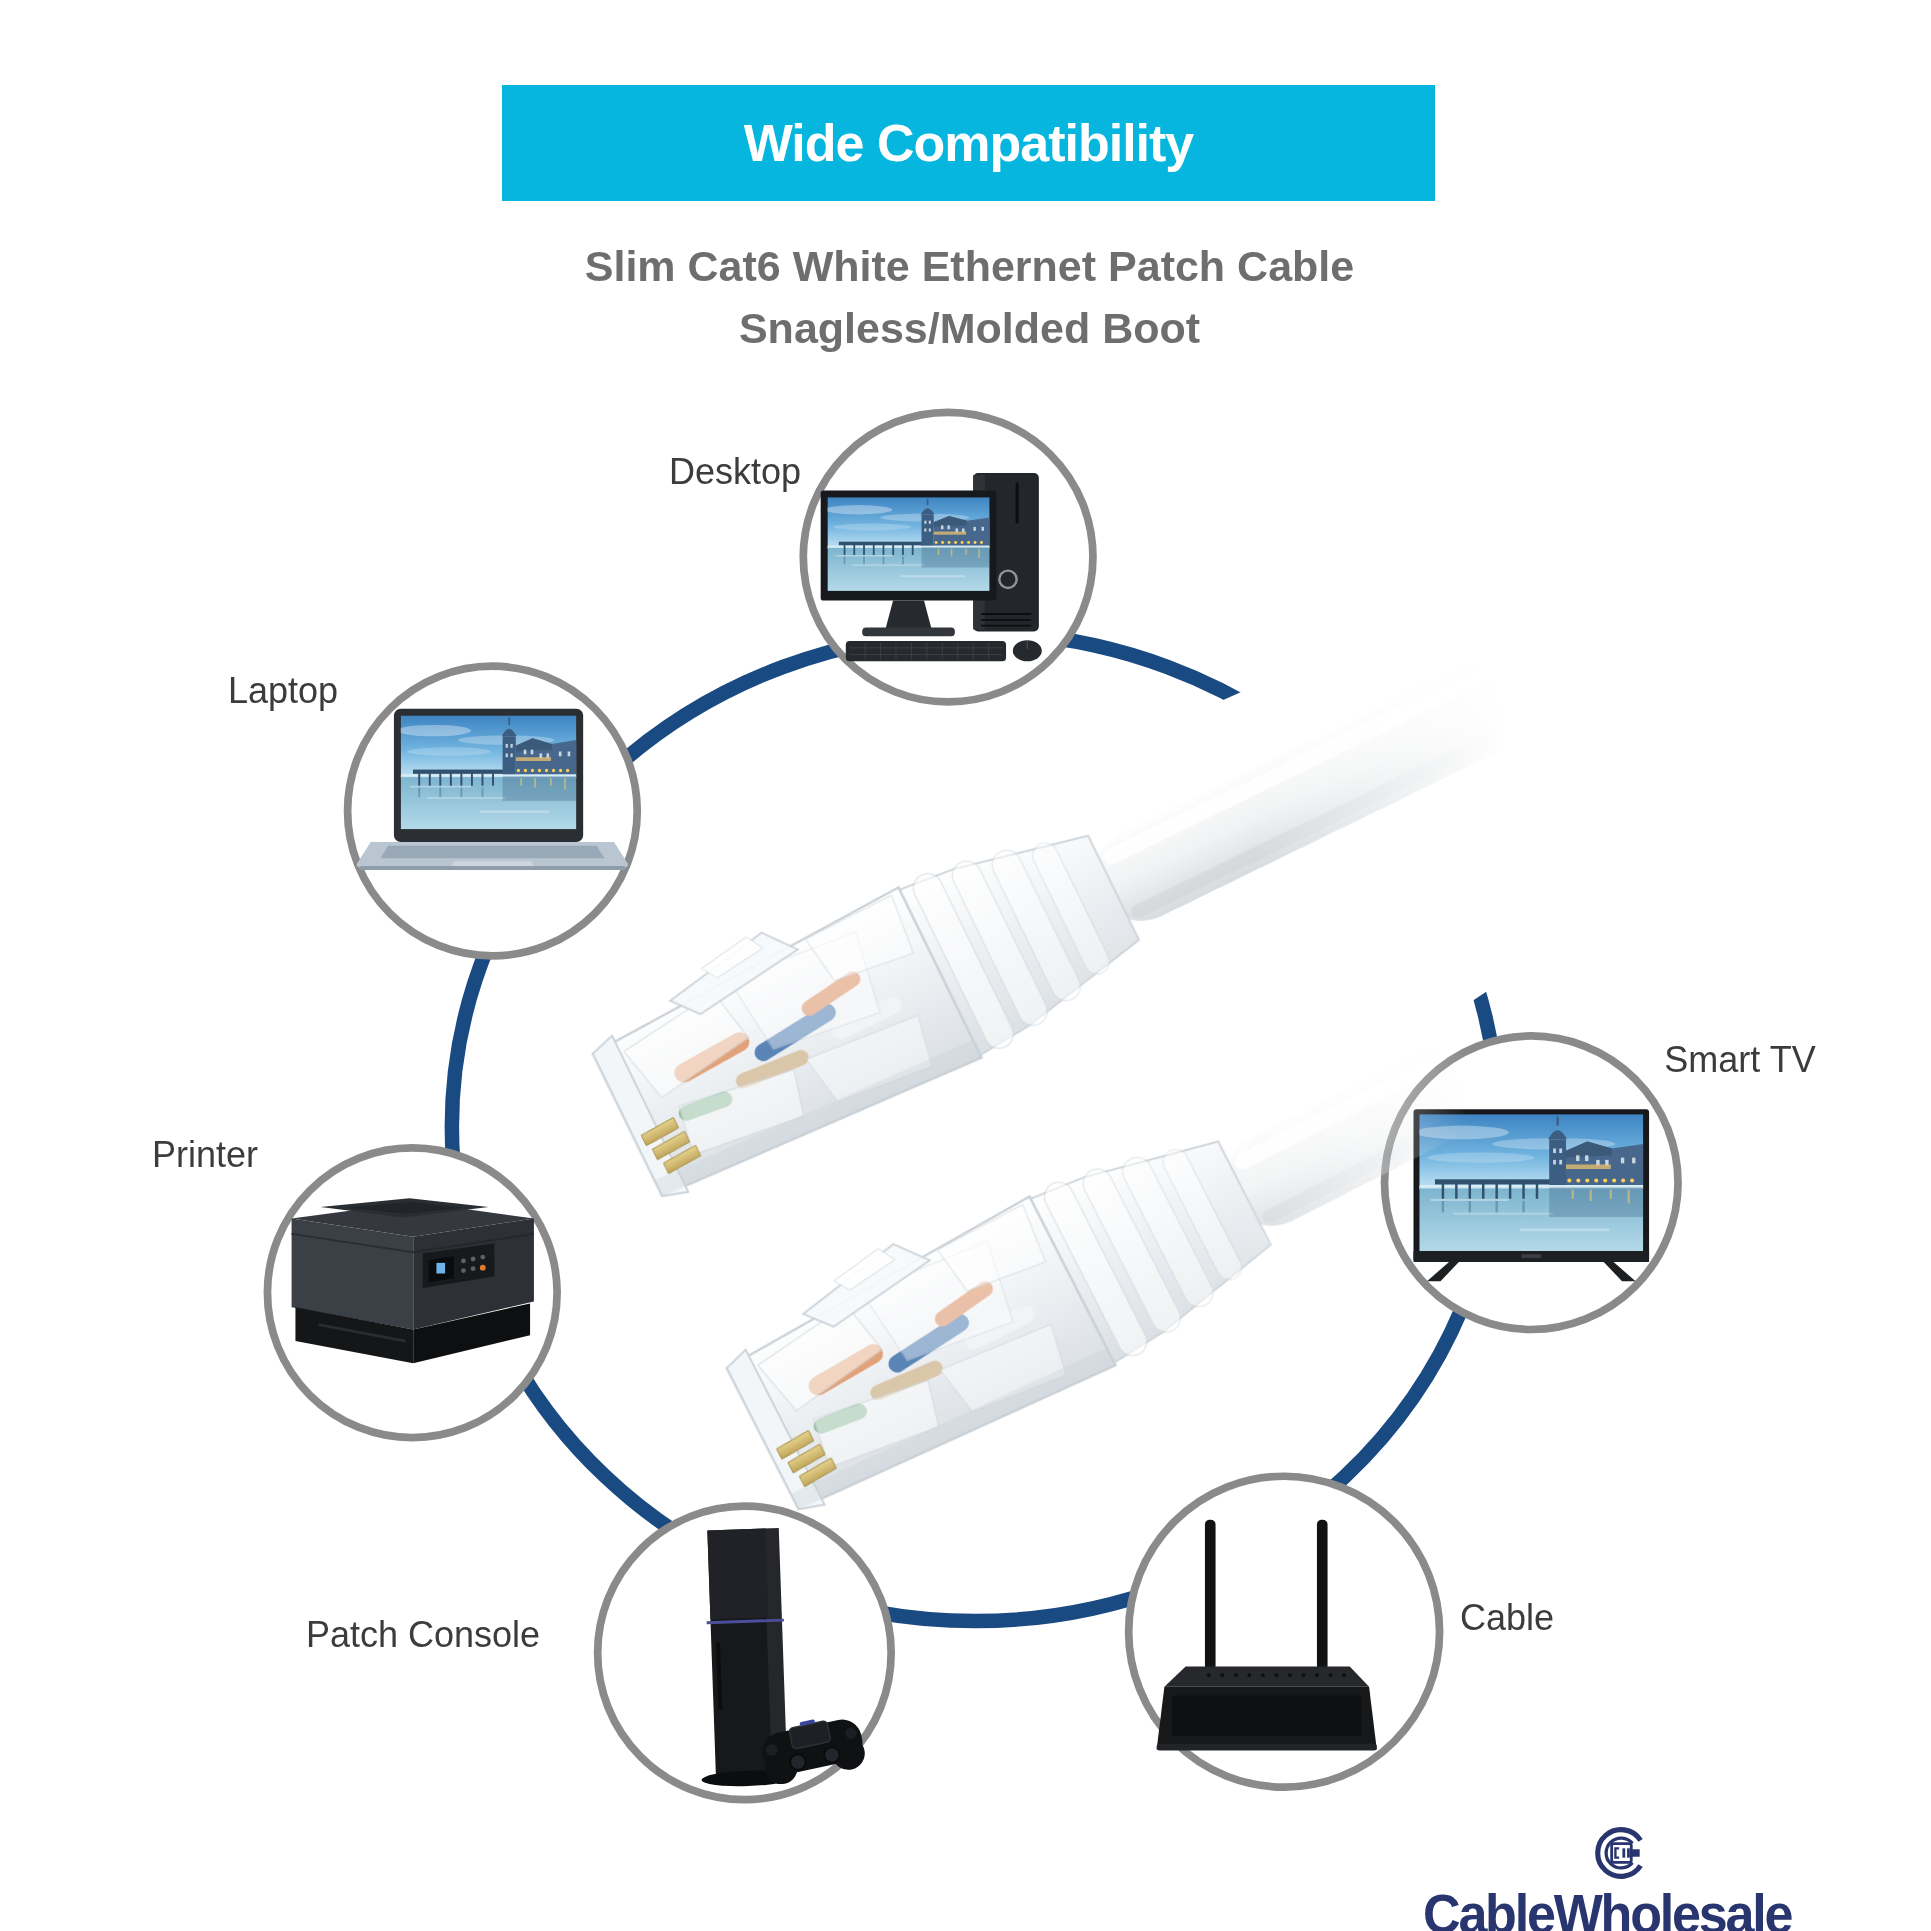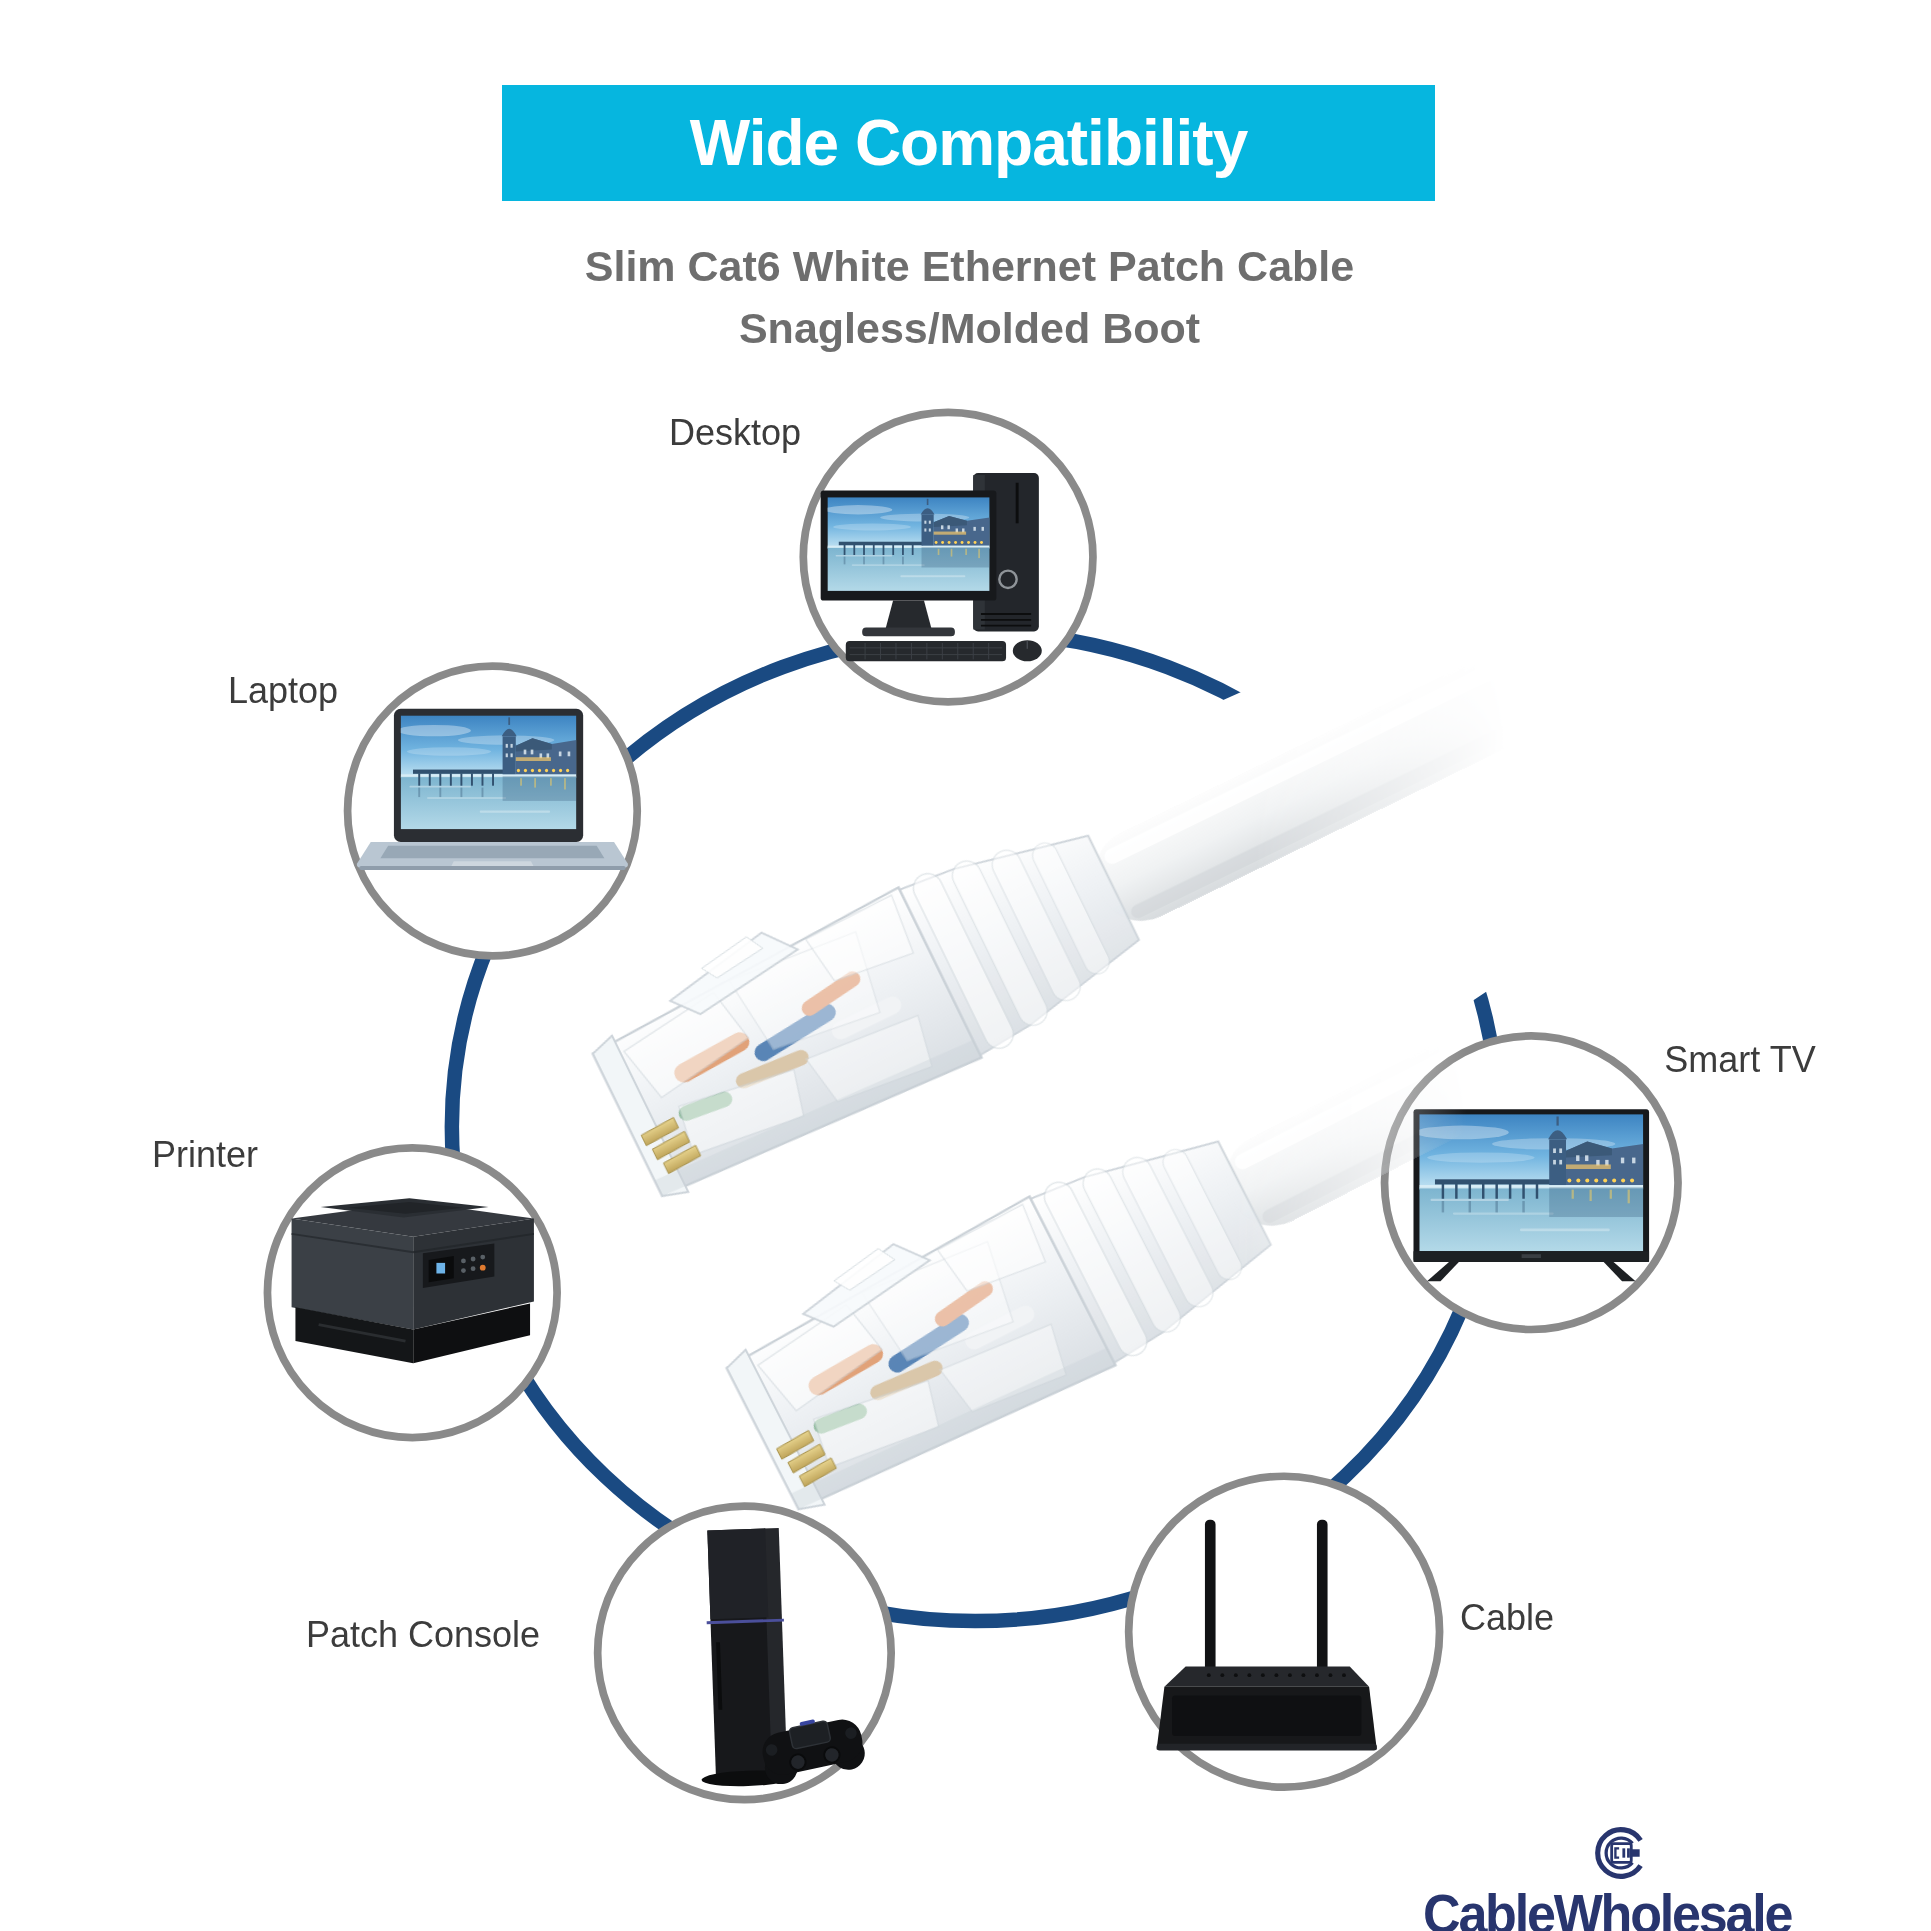--- a/index.html
+++ b/index.html
@@ -2,21 +2,21 @@
 <html style="--banner_bg: #06b6df; --banner_text: #ffffff; --subtitle_text: #6e6e6e; --label_text: #3c3c3c; --ring_gray: #8a8a8a; --navy_circle: #1a4a82; --logo_navy: #28356e;"><head>
 <meta charset="utf-8">
 <style>
   html,body{margin:0;padding:0;background:#ffffff;}
   body{width:1931px;height:1931px;font-family:"Liberation Sans",sans-serif;}
   .canvas{position:relative;width:1931px;height:1931px;background:#fff;overflow:hidden;}
   svg.art{position:absolute;left:0;top:0;}
 
   .banner{position:absolute;left:502px;top:85px;width:933px;height:116px;
           background:var(--banner_bg,#06b6df);display:flex;align-items:center;justify-content:center;}
-  .banner span{color:var(--banner_text,#fff);font-size:64px;font-weight:bold;letter-spacing:-1px;white-space:nowrap;}
+  .banner span{color:var(--banner_text,#fff);font-size:52px;font-weight:bold;letter-spacing:-1px;white-space:nowrap;}
 
   .subtitle{position:absolute;left:485px;top:235px;width:969px;text-align:center;
             color:var(--subtitle_text,#6e6e6e);font-size:43px;line-height:62px;font-weight:700;}
 
   .device-label{position:absolute;transform:translate(-50%,-50%);font-size:36px;
                 color:var(--label_text,#3c3c3c);white-space:nowrap;}
 
   .logo{position:absolute;left:1423px;top:1825px;display:flex;align-items:center;gap:0;flex-direction:column;}
   .logo .brand-text{color:var(--logo_navy,#28356e);font-size:56px;font-weight:bold;
                     letter-spacing:-2.4px;transform:scaleX(0.93);transform-origin:left center;white-space:nowrap;}
@@ -320,21 +320,21 @@
 
   <div class="banner">
     <span>Wide Compatibility</span>
   </div>
 
   <div class="subtitle">
     <div>Slim Cat6 White Ethernet Patch Cable</div>
     <div>Snagless/Molded Boot</div>
   </div>
 
-  <div class="device-label" style="left:735px;top:433px;">Desktop</div>
+  <div class="device-label" style="left:735px;top:472px;">Desktop</div>
   <div class="device-label" style="left:283px;top:691px;">Laptop</div>
   <div class="device-label" style="left:205px;top:1155px;">Printer</div>
   <div class="device-label" style="left:423px;top:1635px;">Patch Console</div>
   <div class="device-label" style="left:1507px;top:1618px;">Cable</div>
   <div class="device-label" style="left:1740px;top:1060px;">Smart TV</div>
 
   <div class="logo">
     <svg width="56" height="56" viewBox="-30 -30 60 60">
       <path d="M 21 13.6 A 25 25 0 1 1 21 -13.6" fill="none" stroke="#28356e" stroke-width="5.5"></path>
       <path d="M 12.3 10.3 A 16 16 0 1 1 12.3 -10.3" fill="none" stroke="#28356e" stroke-width="3.5"></path>

